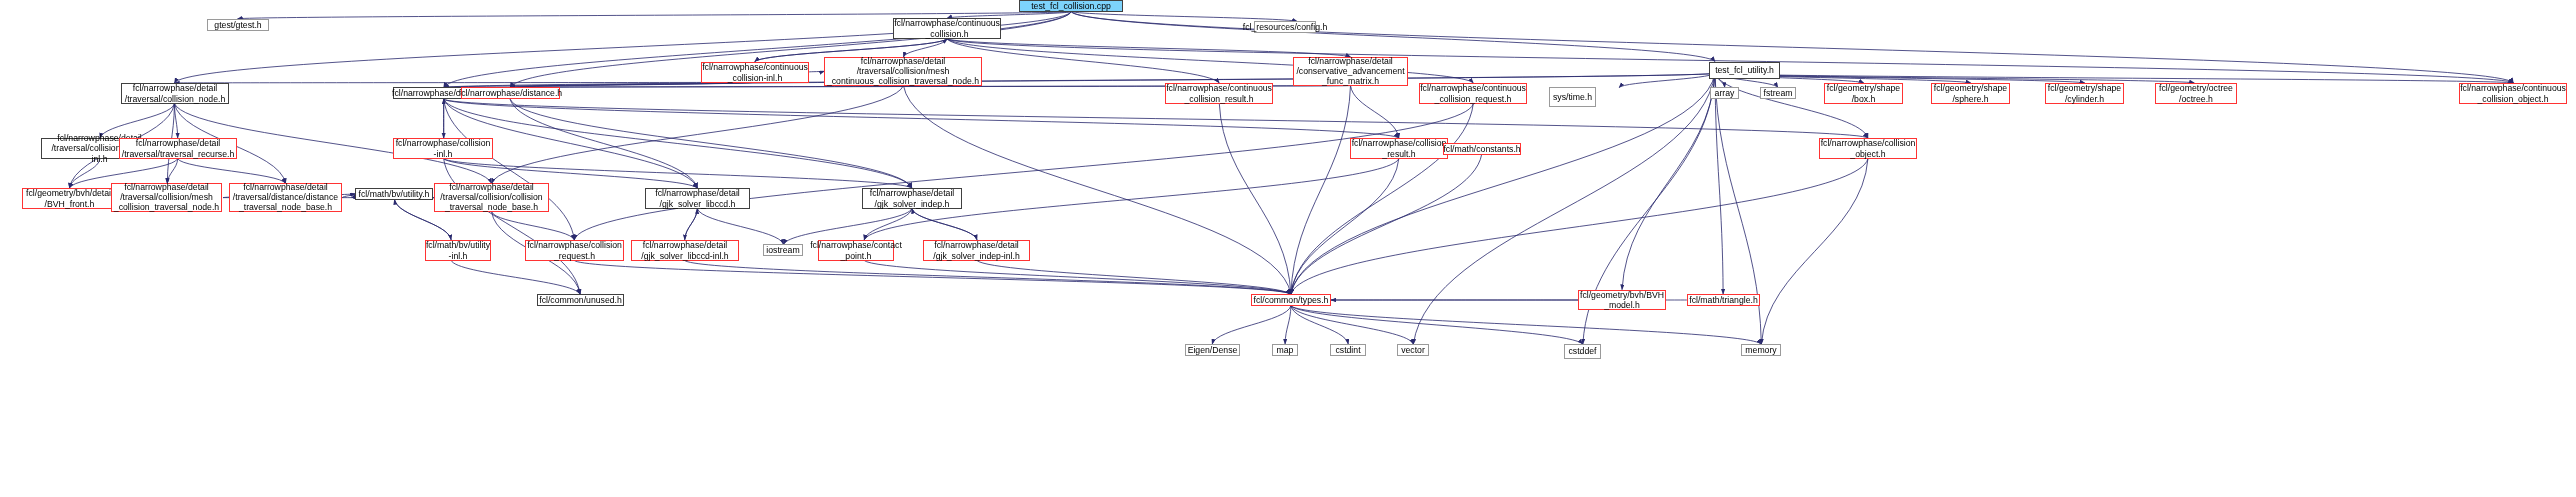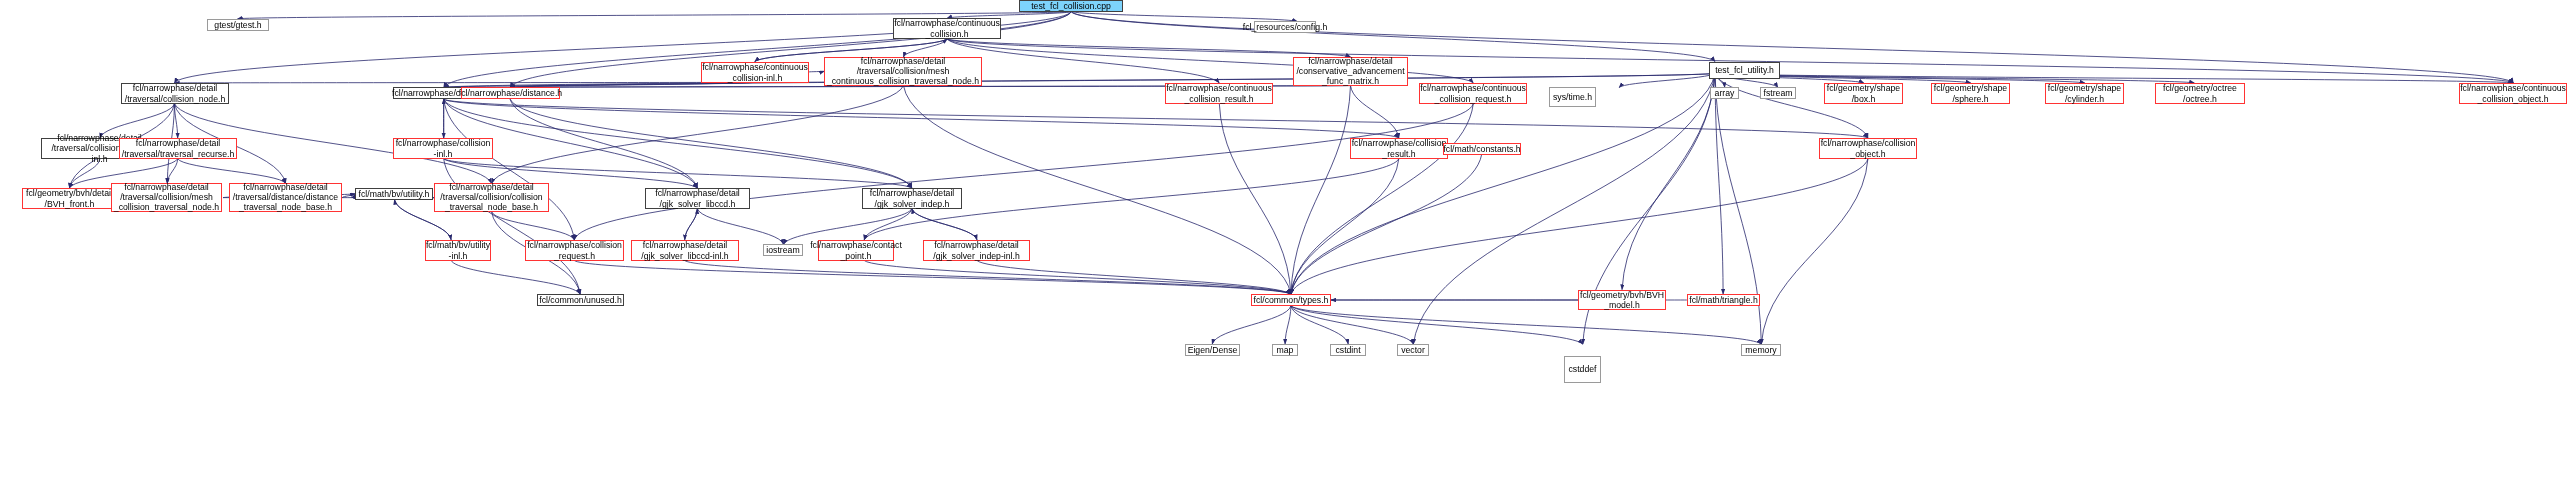--- a/index.html
+++ b/index.html
@@ -167,21 +167,21 @@
 _collision_request.h</div>
       <div class="node grey" style="left: 1549px; top: 87px; width: 47px; height: 20px;">sys/time.h</div>
       <div class="node grey" style="left: 1710px; top: 87px; width: 29px; height: 11.7px;">array</div>
       <div class="node grey" style="left: 1760px; top: 87px; width: 36px; height: 11.7px;">fstream</div>
       <div class="node red" style="left: 1824px; top: 83px; width: 79px; height: 21px;">fcl/geometry/shape
 /box.h</div>
       <div class="node red" style="left: 1931px; top: 83px; width: 79px; height: 21px;">fcl/geometry/shape
 /sphere.h</div>
       <div class="node red" style="left: 2045px; top: 83px; width: 79px; height: 21px;">fcl/geometry/shape
 /cylinder.h</div>
-      <div class="node red" style="left: 2155px; top: 83px; width: 90px; height: 21px;">fcl/geometry/octree
+      <div class="node red" style="left: 2155px; top: 83px; width: 82px; height: 21px;">fcl/geometry/octree
 /octree.h</div>
       <div class="node red" style="left: 2459px; top: 83px; width: 108px; height: 21px;">fcl/narrowphase/continuous
 _collision_object.h</div>
       <div class="node plain" style="left: 41px; top: 138px; width: 117px; height: 21px;">fcl/narrowphase/detail
 /traversal/collision_node-inl.h</div>
       <div class="node red" style="left: 119px; top: 138px; width: 118px; height: 21px;">fcl/narrowphase/detail
 /traversal/traversal_recurse.h</div>
       <div class="node red" style="left: 393px; top: 138px; width: 100px; height: 21px;">fcl/narrowphase/collision
 -inl.h</div>
       <div class="node red" style="left: 1350px; top: 138px; width: 98px; height: 21px;">fcl/narrowphase/collision
@@ -218,17 +218,17 @@
 /gjk_solver_indep-inl.h</div>
       <div class="node red" style="left: 1578px; top: 290px; width: 88px; height: 20px;">fcl/geometry/bvh/BVH
 _model.h</div>
       <div class="node red" style="left: 1687px; top: 294px; width: 73px; height: 11.7px;">fcl/math/triangle.h</div>
       <div class="node plain" style="left: 537px; top: 294px; width: 87px; height: 11.7px;">fcl/common/unused.h</div>
       <div class="node red" style="left: 1251px; top: 294px; width: 80px; height: 11.7px;">fcl/common/types.h</div>
       <div class="node grey" style="left: 1185px; top: 344px; width: 55px; height: 11.7px;">Eigen/Dense</div>
       <div class="node grey" style="left: 1272px; top: 344px; width: 26px; height: 11.7px;">map</div>
       <div class="node grey" style="left: 1330px; top: 344px; width: 36px; height: 11.7px;">cstdint</div>
       <div class="node grey" style="left: 1397px; top: 344px; width: 32px; height: 11.7px;">vector</div>
-      <div class="node grey" style="left: 1564px; top: 344px; width: 37px; height: 27px; margin-top: 12px;">cstddef</div>
+      <div class="node grey" style="left: 1564px; top: 344px; width: 37px; height: 15px;">cstddef</div>
       <div class="node grey" style="left: 1741px; top: 344px; width: 40px; height: 11.7px;">memory</div>
     </div>
 </div>
 
 
 </body></html>

